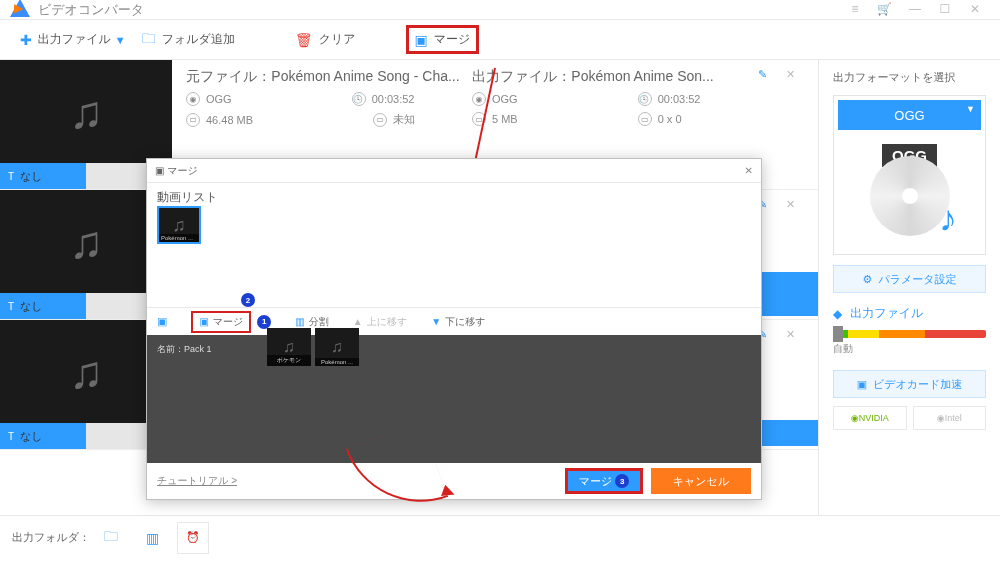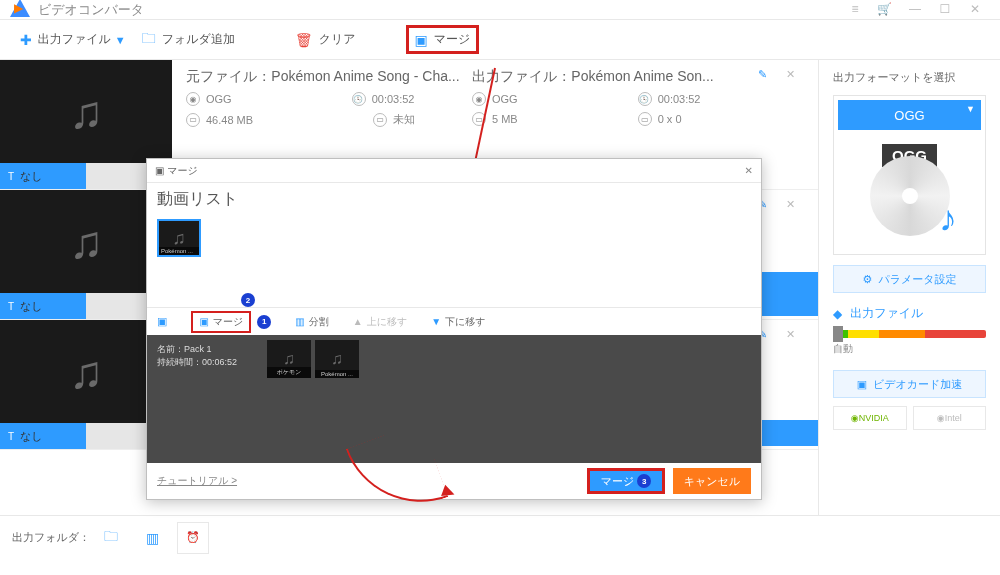--- a/index.html
+++ b/index.html
@@ -63,40 +63,40 @@
 .bottom .path{flex:0 0 480px;height:24px;border:1px solid #cfcfcf;padding:0 6px;display:flex;align-items:center;font-size:10px;color:#555;position:relative}
 .bottom .path::after{content:"▼";position:absolute;right:6px;color:#2e9bff;font-size:8px}
 .bottom .ico{color:#2e9bff;font-size:14px;margin-left:6px}
 .convert{margin-left:auto;width:150px;height:36px;background:#2e9bff;color:#fff;display:flex;align-items:center;justify-content:center;font-size:17px;letter-spacing:4px}
 .clock{width:32px;height:32px;border:1px solid #e8e8e8;display:flex;align-items:center;justify-content:center;color:#2e9bff;margin-left:10px}
 
 .modal{position:absolute;left:146px;top:158px;width:616px;height:342px;background:#fff;border:1px solid #bfbfbf;box-shadow:0 2px 14px rgba(0,0,0,.25);display:flex;flex-direction:column}
 .m-title{height:24px;display:flex;align-items:center;padding:0 8px;font-size:10px;color:#666;border-bottom:1px solid #e8e8e8}
 .m-title .x{margin-left:auto;color:#888}
 .m-body{flex:1;position:relative;padding:6px 10px}
-.vlist{font-size:16px;color:#555;margin-bottom:9px}
+.vlist{font-size:12px;color:#555;margin-bottom:0}
 .vthumb{width:44px;height:38px;background:#1a1a1a;display:flex;align-items:center;justify-content:center;color:#6a6a6a;font-size:18px;position:relative}
 .vthumb .cap{position:absolute;bottom:0;left:0;right:0;background:rgba(0,0,0,.6);color:#ccc;font-size:6px;padding:1px 2px;white-space:nowrap;overflow:hidden}
 .selthumb{border:2px solid #2e9bff}
 .m-toolbar{height:28px;display:flex;align-items:center;gap:24px;padding:0 10px;border-top:1px solid #e8e8e8}
 .mbtn{display:flex;align-items:center;gap:4px;font-size:10px;color:#666}
 .mbtn .mi{color:#2e9bff;font-size:10px}
 .mbtn.dis{color:#bbb}
 .mbtn.dis .mi{color:#bbb}
 .merge-hl2{border:2px solid #d4201e;padding:2px 6px}
 .packs{background:#4a4a4a;flex:1;padding:8px 10px}
 .pack-info{color:#ddd;font-size:9px;line-height:1.4}
 .pack-thumbs{display:flex;gap:4px;margin-top:-28px;margin-left:110px}
 .pack-thumbs .pt{width:44px;height:38px;background:#1a1a1a;position:relative;display:flex;align-items:center;justify-content:center;color:#6a6a6a;font-size:16px}
 .pack-thumbs .pt .cap{position:absolute;bottom:0;left:0;right:0;font-size:6px;color:#ccc;background:rgba(0,0,0,.6);padding:1px 2px;text-align:center}
 .m-foot{height:36px;display:flex;align-items:center;padding:0 10px;gap:8px}
 .tut{color:#888;font-size:10px;text-decoration:underline}
 .m-foot .sp{flex:1}
 .mg-btn{width:78px;height:26px;background:#2e9bff;color:#fff;display:flex;align-items:center;justify-content:center;font-size:11px;border:3px solid #d4201e}
-.cancel{width:78px;height:26px;background:#ff7a1a;color:#fff;display:flex;align-items:center;justify-content:center;font-size:11px}
+.cancel{width:100px;height:26px;background:#ff7a1a;color:#fff;display:flex;align-items:center;justify-content:center;font-size:11px}
 .dot{width:14px;height:14px;background:#1a3fd1;color:#fff;border-radius:50%;display:inline-flex;align-items:center;justify-content:center;font-size:8px;font-weight:700}
 
 .arrow1{position:absolute;left:494px;top:68px;width:2px;height:110px;background:#d4201e;transform:rotate(12deg);transform-origin:top}
 .arrow1::after{content:"";position:absolute;bottom:-2px;left:-5px;border-left:6px solid transparent;border-right:6px solid transparent;border-top:12px solid #d4201e}
 .arrow2{position:absolute;left:210px;top:250px;width:80px;height:80px;border:2px solid #d4201e;border-top:none;border-right:none;border-radius:0 0 0 80px;transform:rotate(-20deg)}
 .arrow2::after{content:"";position:absolute;bottom:-4px;right:-8px;border-left:6px solid transparent;border-right:6px solid transparent;border-top:12px solid #d4201e;transform:rotate(-50deg)}
 </style>
 </head>
 <body>
 
@@ -308,21 +308,20 @@
         <span>上に移す</span>
       </div>
     <div class="mbtn">
         <span class="mi">▼</span>
         <span>下に移す</span>
       </div>
   </div>
   <div class="packs">
     <div class="pack-info">
       <div>名前：Pack 1</div>
-      <div>持続時間：00:06:52</div>
     </div>
     <div class="pack-thumbs">
       <div class="pt">♫<div class="cap">ポケモン</div></div>
       <div class="pt">♫<div class="cap">Pokémon ...</div></div>
     </div>
   </div>
   <div class="m-foot">
     <a class="tut">チュートリアル &gt;</a>
     <div class="sp"></div>
     <div class="mg-btn"><span>マージ</span>&nbsp;<span class="dot">3</span></div>

